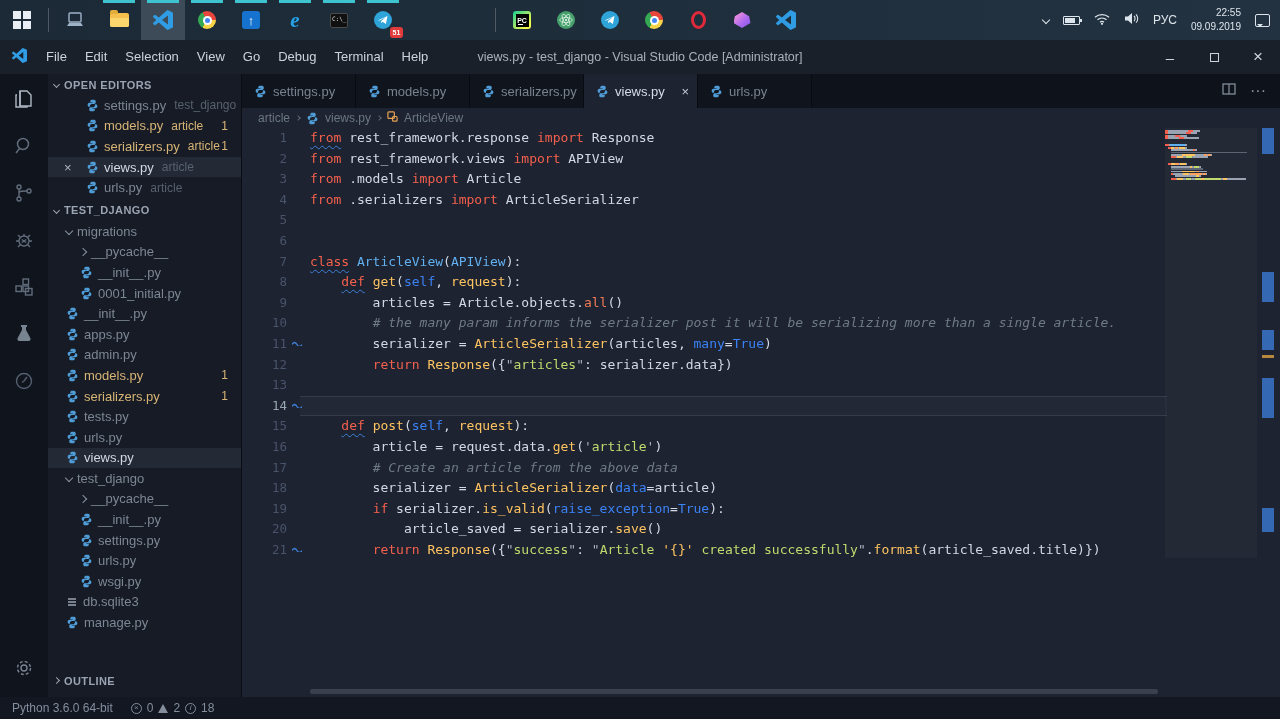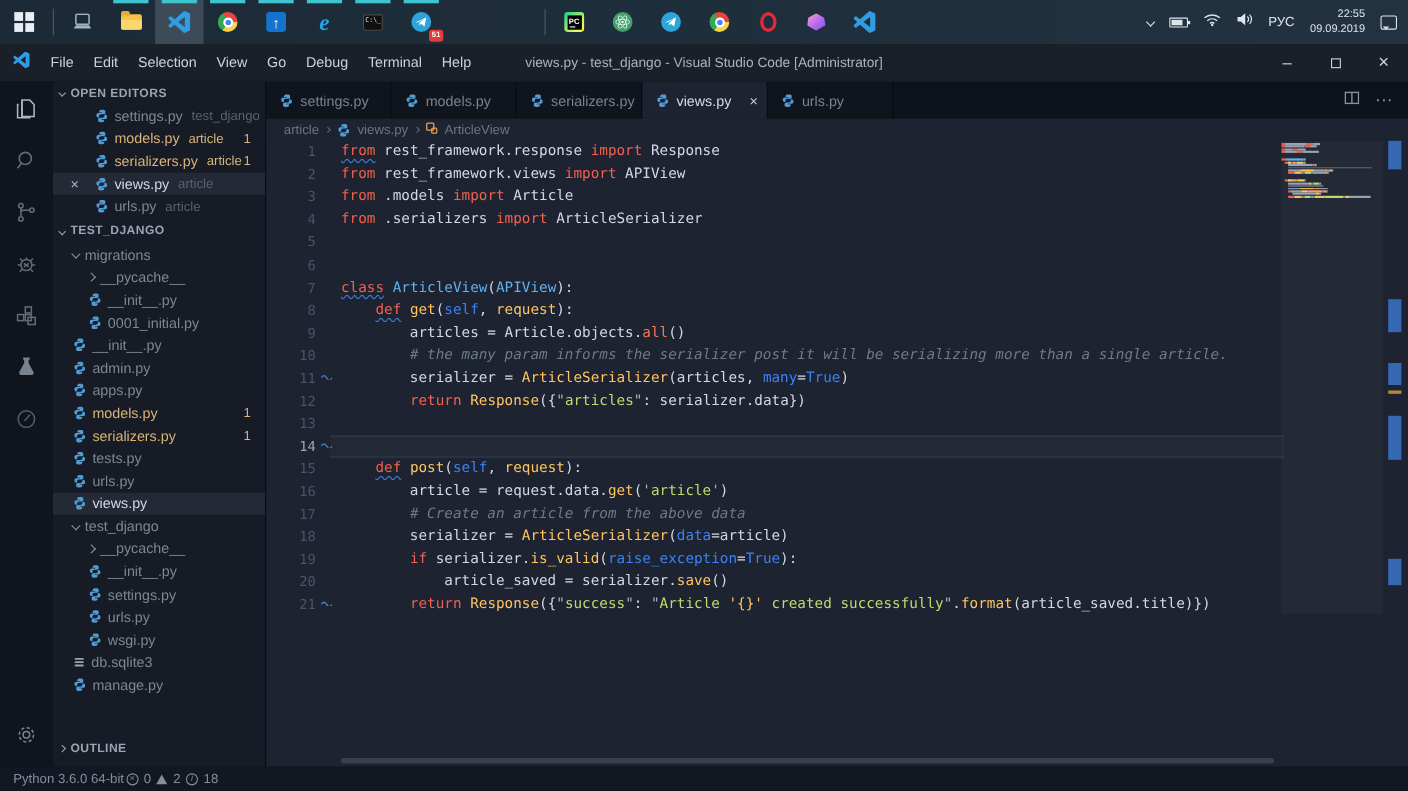--- a/index.html
+++ b/index.html
@@ -113,21 +113,21 @@
   .mini.sp{background:transparent;}
   .mini.k{background:#f4604d;}.mini.f{background:#ffc462;}.mini.c{background:#61b0f1;}
   .mini.s{background:#c0da6e;}.mini.m{background:#596activ;}
   .mini.m{background:#5a6472;}.mini.p{background:#ffa05e;}.mini.b{background:#f07a55;}
   .mini.q{background:#8a93a0;}.mini.d{background:#9aa3b2;}
   #overview-ruler{position:absolute;right:0;top:0;width:23px;bottom:0;}
   .ov-mark{position:absolute;left:5px;width:12px;background:#3a74c9;opacity:.85;}
   .ov-mark.orange{background:#d19a3f;}
   #hscrollbar{position:absolute;left:68px;bottom:3px;width:848px;height:5px;background:#39414d;border-radius:2px;}
   
-  #statusbar{position:absolute;left:0;top:697px;width:1280px;height:22px;background:#121722;display:flex;align-items:center;font-size:12px;color:#848e9c;padding:0 12px;gap:2px;}
+  #statusbar{position:absolute;left:0;top:697px;width:1280px;height:22px;background:#121722;display:flex;align-items:center;font-size:12px;color:#848e9c;padding:0 12px;gap:18px;}
   .sb-group{display:flex;align-items:center;gap:5px;}
   .s-ico{display:inline-flex;width:11px;height:11px;border:1px solid #848e9c;border-radius:50%;align-items:center;justify-content:center;font-size:8px;line-height:1;}
   .tri{width:0;height:0;border-left:5px solid transparent;border-right:5px solid transparent;border-bottom:9px solid #848e9c;display:inline-block;}
   #sb-right{margin-left:auto;display:flex;align-items:center;gap:20px;margin-top:44px;}
 </style>
 </head>
 <body>
 
 <div id="taskbar">
   <div class="tb-cell">
@@ -451,30 +451,30 @@
           </span>
           <span class="fname">__init__.py</span>
         </div>
         <div class="tree-row" style="padding-left: 18px;">
           <span class="pyicon">
             <svg width="13" height="13" viewBox="0 0 16 16">
               <path fill="#4f9cd6" d="M7.8 1C6.2 1 5.2 1.7 5.2 2.9V4h3v.6H4.1C2.9 4.6 2 5.5 2 7c0 1.5.8 2.6 2 2.6h1V8.2C5 7 6 6 7.2 6h3C11.2 6 12 5.2 12 4.1V2.9C12 1.7 10.9 1 9.4 1z"></path>
               <path fill="#4f9cd6" d="M8.2 15c1.6 0 2.6-.7 2.6-1.9V12h-3v-.6h4.1c1.2 0 2.1-.9 2.1-2.4 0-1.5-.8-2.6-2-2.6h-1v1.4C11 8.9 10 10 8.8 10h-3C4.8 10 4 10.8 4 11.9v1.2C4 14.3 5.1 15 6.6 15z"></path>
             </svg>
           </span>
+          <span class="fname">apps.py</span>
+        </div>
+        <div class="tree-row" style="padding-left: 18px;">
+          <span class="pyicon">
+            <svg width="13" height="13" viewBox="0 0 16 16">
+              <path fill="#4f9cd6" d="M7.8 1C6.2 1 5.2 1.7 5.2 2.9V4h3v.6H4.1C2.9 4.6 2 5.5 2 7c0 1.5.8 2.6 2 2.6h1V8.2C5 7 6 6 7.2 6h3C11.2 6 12 5.2 12 4.1V2.9C12 1.7 10.9 1 9.4 1z"></path>
+              <path fill="#4f9cd6" d="M8.2 15c1.6 0 2.6-.7 2.6-1.9V12h-3v-.6h4.1c1.2 0 2.1-.9 2.1-2.4 0-1.5-.8-2.6-2-2.6h-1v1.4C11 8.9 10 10 8.8 10h-3C4.8 10 4 10.8 4 11.9v1.2C4 14.3 5.1 15 6.6 15z"></path>
+            </svg>
+          </span>
           <span class="fname">admin.py</span>
-        </div>
-        <div class="tree-row" style="padding-left: 18px;">
-          <span class="pyicon">
-            <svg width="13" height="13" viewBox="0 0 16 16">
-              <path fill="#4f9cd6" d="M7.8 1C6.2 1 5.2 1.7 5.2 2.9V4h3v.6H4.1C2.9 4.6 2 5.5 2 7c0 1.5.8 2.6 2 2.6h1V8.2C5 7 6 6 7.2 6h3C11.2 6 12 5.2 12 4.1V2.9C12 1.7 10.9 1 9.4 1z"></path>
-              <path fill="#4f9cd6" d="M8.2 15c1.6 0 2.6-.7 2.6-1.9V12h-3v-.6h4.1c1.2 0 2.1-.9 2.1-2.4 0-1.5-.8-2.6-2-2.6h-1v1.4C11 8.9 10 10 8.8 10h-3C4.8 10 4 10.8 4 11.9v1.2C4 14.3 5.1 15 6.6 15z"></path>
-            </svg>
-          </span>
-          <span class="fname">apps.py</span>
         </div>
         <div class="tree-row mod" style="padding-left: 18px;">
           <span class="pyicon">
             <svg width="13" height="13" viewBox="0 0 16 16">
               <path fill="#4f9cd6" d="M7.8 1C6.2 1 5.2 1.7 5.2 2.9V4h3v.6H4.1C2.9 4.6 2 5.5 2 7c0 1.5.8 2.6 2 2.6h1V8.2C5 7 6 6 7.2 6h3C11.2 6 12 5.2 12 4.1V2.9C12 1.7 10.9 1 9.4 1z"></path>
               <path fill="#4f9cd6" d="M8.2 15c1.6 0 2.6-.7 2.6-1.9V12h-3v-.6h4.1c1.2 0 2.1-.9 2.1-2.4 0-1.5-.8-2.6-2-2.6h-1v1.4C11 8.9 10 10 8.8 10h-3C4.8 10 4 10.8 4 11.9v1.2C4 14.3 5.1 15 6.6 15z"></path>
             </svg>
           </span>
           <span class="fname">models.py</span>
           <span class="row-badge">1</span>

